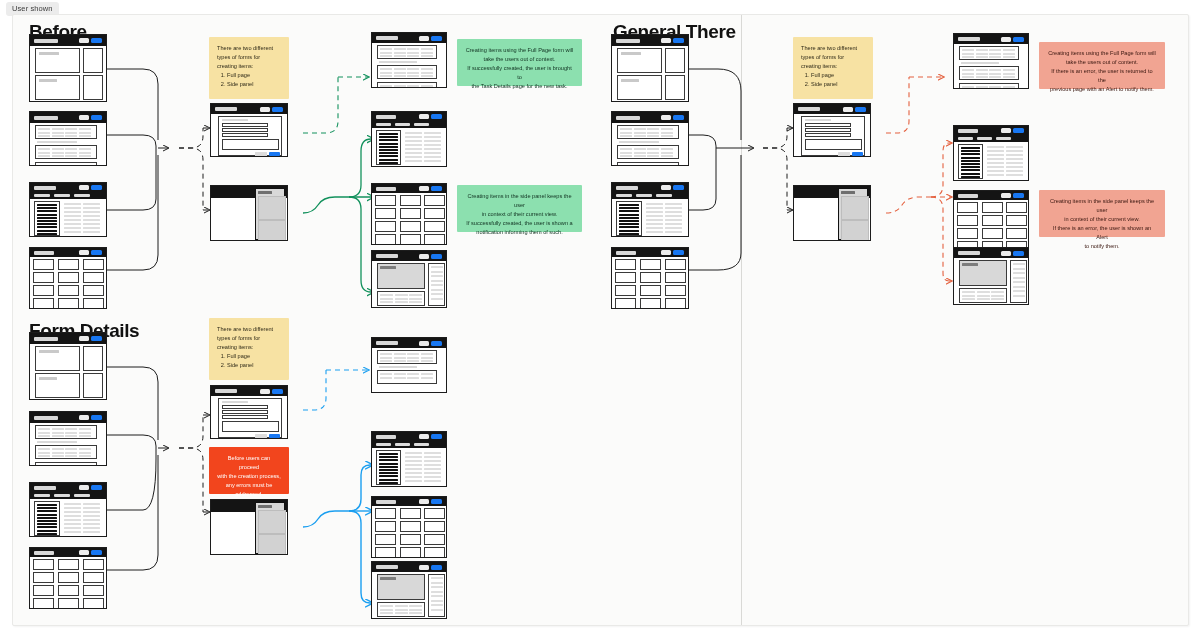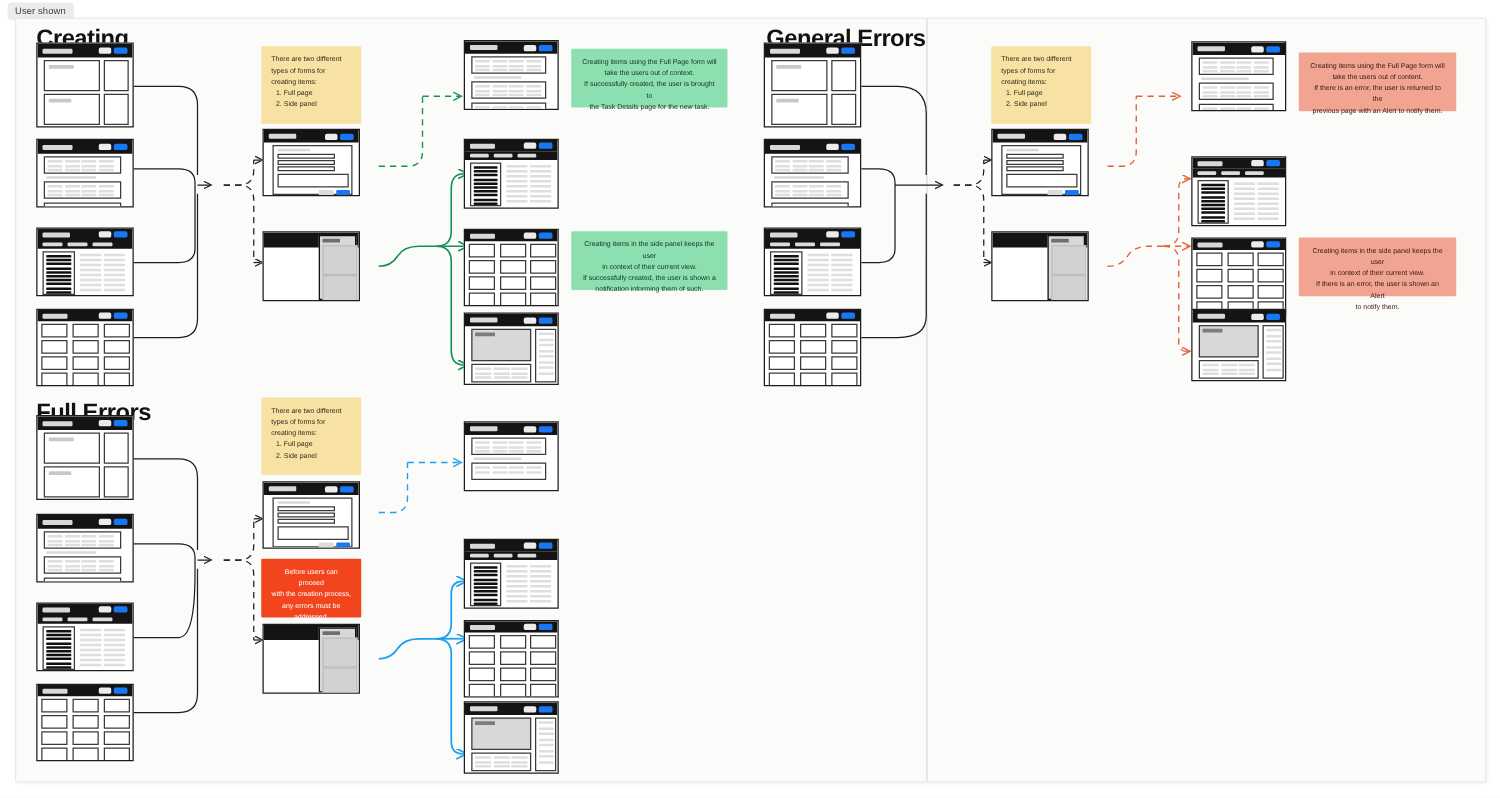--- a/index.html
+++ b/index.html
@@ -214,23 +214,23 @@
         <path d="M290,512 Q300,512 305,504 Q310,496 322,496 H336"></path>
         <path d="M336,496 Q348,496 348,484 V460 Q348,450 357,450"></path>
         <path d="M336,496 H357"></path>
         <path d="M336,496 Q348,496 348,508 V578 Q348,588 357,588"></path>
         <path d="M357,450 H359" marker-end="url(#ar-b)"></path>
         <path d="M357,496 H359" marker-end="url(#ar-b)"></path>
         <path d="M357,588 H359" marker-end="url(#ar-b)"></path>
       </g>
     </svg>
 
-    <div class="sect-title" style="left:16px;top:6px;">Creating</div>
-    <div class="sect-title" style="left:600px;top:6px;">General Errors</div>
-    <div class="sect-title" style="left:16px;top:305px;">Full Errors</div>
+    <div class="sect-title" style="left:16px;top:6px;">Before</div>
+    <div class="sect-title" style="left:600px;top:6px;">General There</div>
+    <div class="sect-title" style="left:16px;top:305px;">Form Details</div>
 
     <div class="wf" style="left:16px;top:19px;width:78px;height:68px;">
       <div class="bar" style="height:11px;">
         <span class="blogo"></span>
         <span class="spacer"></span>
         <span class="bpill"></span>
         <span class="bblue"></span>
       </div>
       <div class="blk" style="left:5px;top:13px;width:45px;height:25px;">
         <span class="lbl" style="left:3px;top:3px;width:20px;height:2.5px;"></span>

